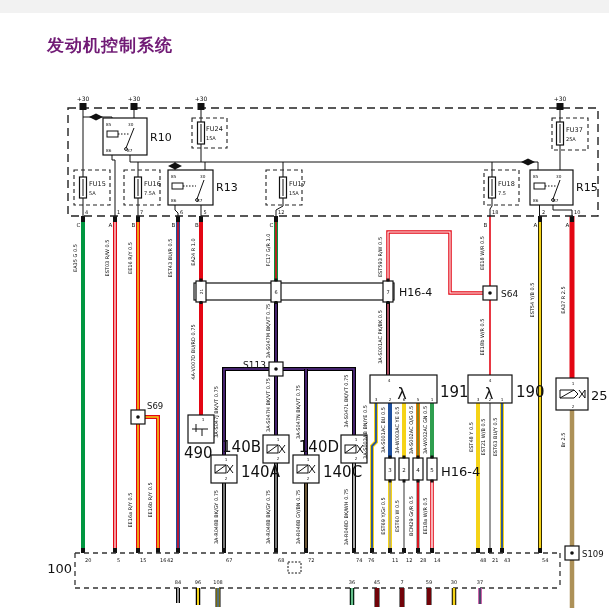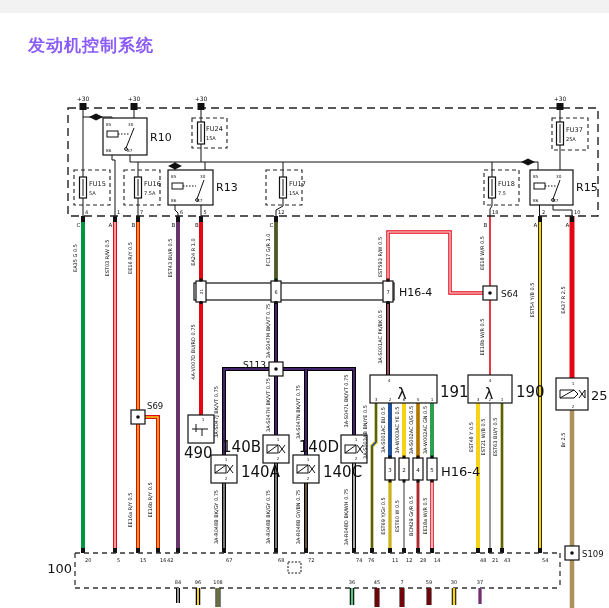--- a/index.html
+++ b/index.html
@@ -1,19 +1,19 @@
 <!DOCTYPE html>
 <html><head>
 <meta charset="utf-8">
 <style>
   html,body{margin:0;padding:0;background:#fff;}
   .canvas{position:relative;width:609px;height:608px;background:#fff;overflow:hidden;
           font-family:"DejaVu Sans",sans-serif;}
   .topstrip{position:absolute;left:0;top:0;width:609px;height:13px;background:#f2f2f2;}
-  .title{position:absolute;left:28px;top:34px;font-size:17px;font-weight:bold;color:#8b5cf6;
+  .title{position:absolute;left:47px;top:34px;font-size:17px;font-weight:bold;color:#701a75;
          letter-spacing:1px;font-family:Liberation Sans, sans-serif;}
   svg{position:absolute;left:0;top:0;}
   svg text{font-family:"DejaVu Sans",sans-serif;fill:#111;}
   .t42{font-size:4.2px;} .t5{font-size:5px;} .t55{font-size:5.5px;} .t6{font-size:6px;}
   .t65{font-size:6.5px;} .t8{font-size:8.5px;} .t9{font-size:9px;} .t11{font-size:11px;}
   .t13{font-size:13px;} .t15{font-size:15px;}
   .mid{text-anchor:middle;} .end{text-anchor:end;}
   .wl{font-size:5px;text-anchor:middle;fill:#000;}
   .ln{stroke:#111;stroke-width:1;fill:none;}
   .box{fill:#fff;stroke:#111;stroke-width:1.2;}

